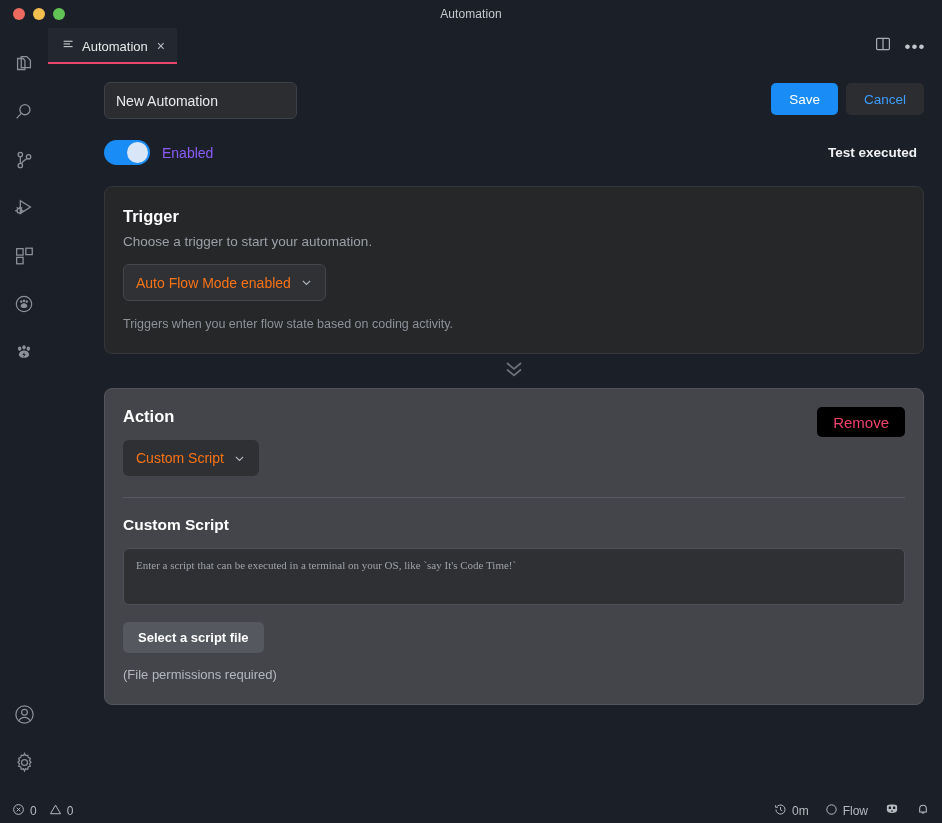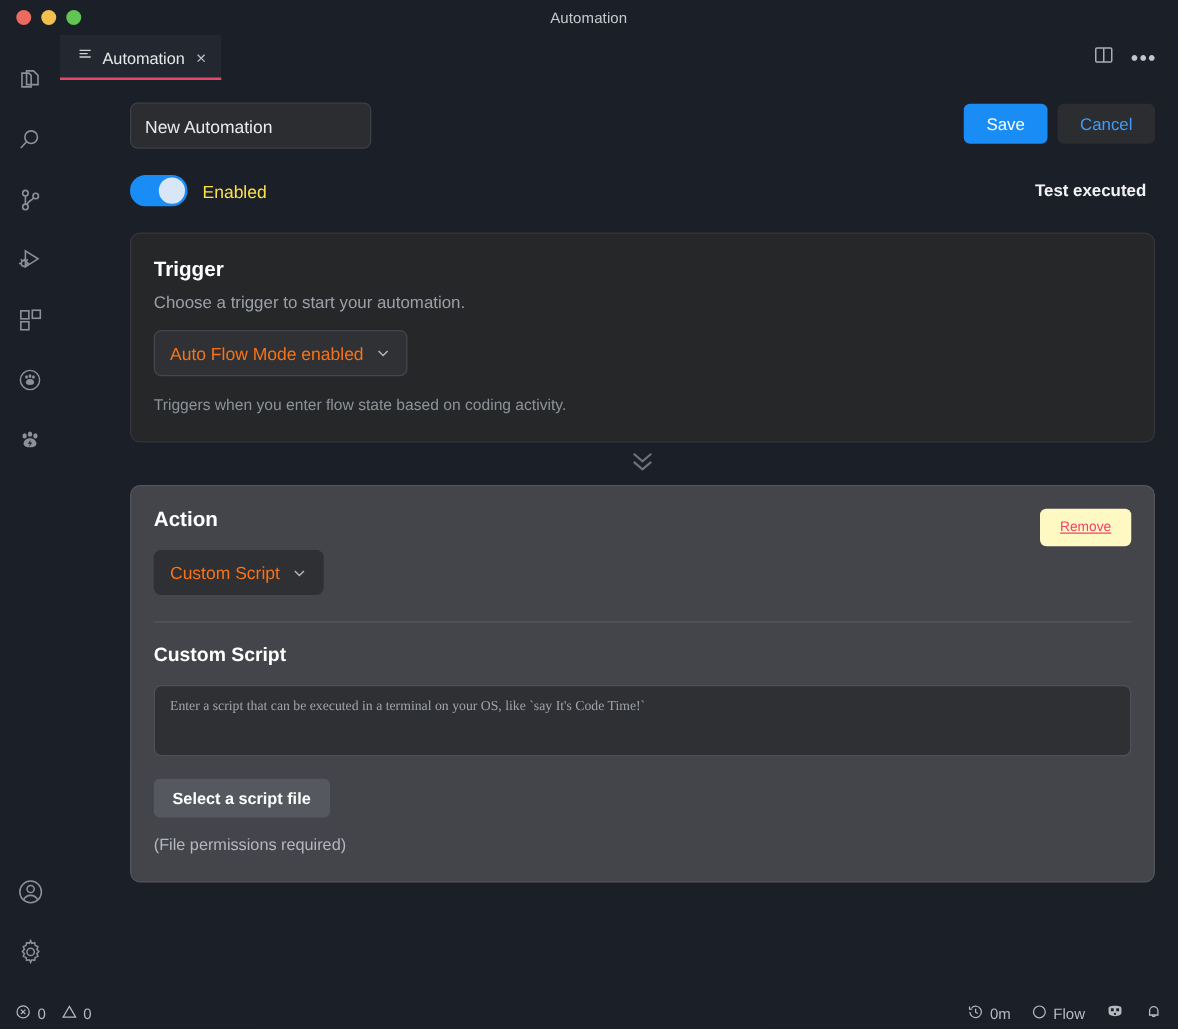--- a/index.html
+++ b/index.html
@@ -109,21 +109,21 @@
   .toggle-left { display: flex; align-items: center; gap: 12px; }
   .switch {
     width: 46px; height: 25px; border-radius: 13px;
     background: #1a8cf5; position: relative; cursor: pointer;
   }
   .knob {
     position: absolute; top: 2px; left: 23px;
     width: 21px; height: 21px; border-radius: 50%;
     background: #d9e6f7;
   }
-  .toggle-label { font-size: 14px; color: #fde047; }
+  .toggle-label { font-size: 14px; color: #8b5cf6; }
   .test-actions { font-size: 13.5px; color: #f0f1f3; font-weight: bold; cursor: pointer; }
 
   
   .card-trigger {
     margin-top: 21px;
     background: #262729;
     border: 1px solid #34363a;
     border-radius: 8px;
     padding: 20px 22px 22px 18px;
   }
@@ -145,25 +145,24 @@
   }
 
   .card-action {
     background: #43454a;
     border: 1px solid #52555b;
     border-radius: 8px;
     padding: 18px 18px 22px 18px;
   }
   .action-head { display: flex; align-items: flex-start; justify-content: space-between; }
   .btn-remove {
-    background: #fef9c3; color: #f0436a;
+    background: #000000; color: #f0436a;
     height: 30px; border-radius: 5px; border: none;
-    padding: 0 16px; font-size: 11px; cursor: pointer;
+    padding: 0 16px; font-size: 15px; cursor: pointer;
     font-family: "Liberation Sans", sans-serif;
-    text-decoration: underline;
   }
   .select-dark {
     display: inline-flex; align-items: center; gap: 9px;
     height: 36px; margin-top: 14px;
     background: #2e3033; border: none; border-radius: 6px;
     padding: 0 13px; cursor: pointer;
   }
   .divider { height: 1px; background: #56595f; margin: 21px 0 0 0; }
 
   .script-title { font-size: 15.5px; font-weight: bold; color: #ffffff; margin-top: 18px; }

